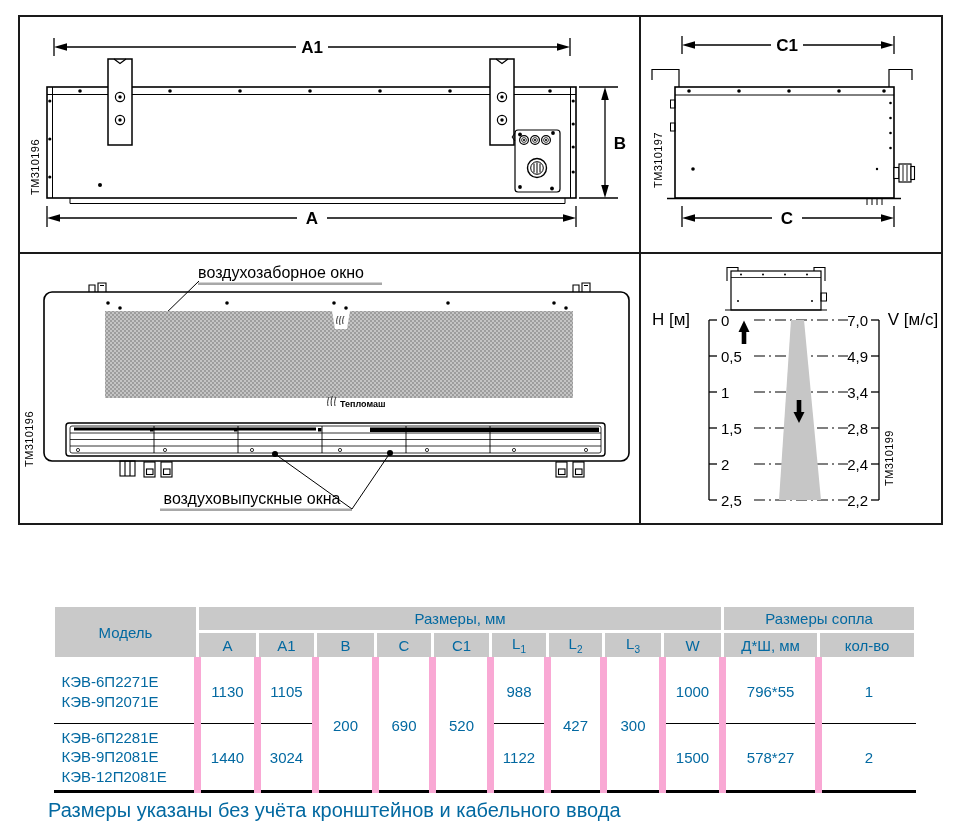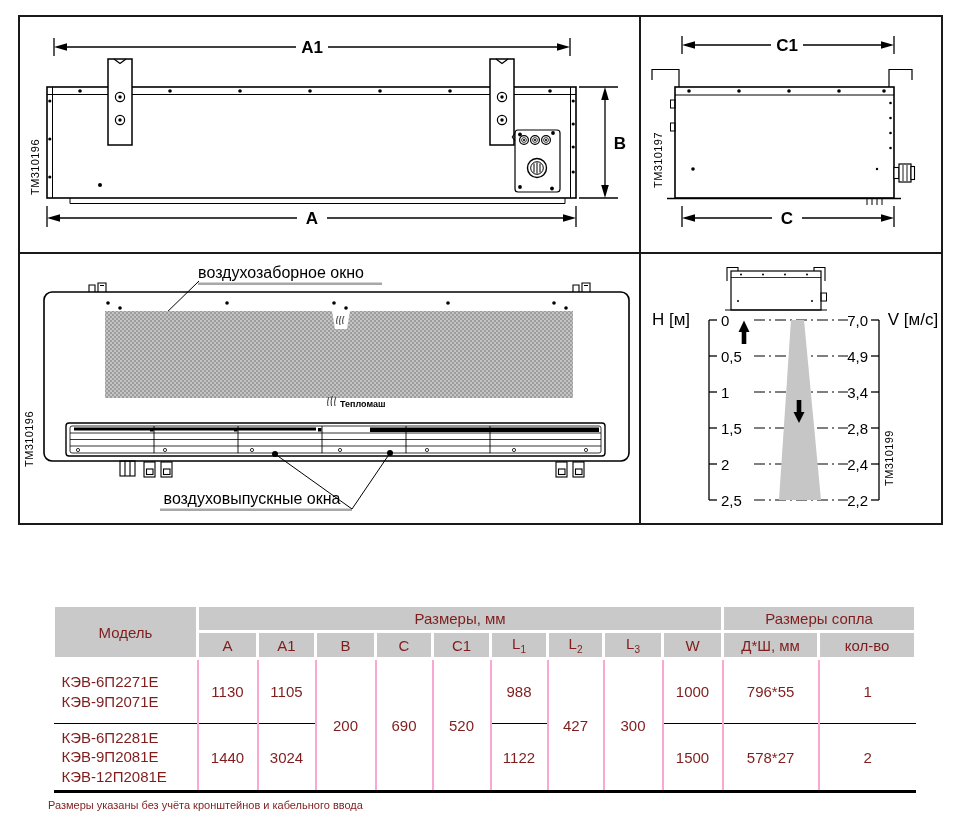--- a/index.html
+++ b/index.html
@@ -1,40 +1,40 @@
 <!DOCTYPE html>
 <html><head>
 <meta charset="utf-8">
 <style>
   html,body{margin:0;padding:0;background:#fff;}
   .page{position:relative;width:961px;height:834px;background:#fff;
-        font-family:"Liberation Sans",sans-serif;color:#7f1d1d;overflow:hidden;}
+        font-family:"Liberation Sans",sans-serif;color:#0369a1;overflow:hidden;}
   .figure{position:absolute;left:18px;top:15px;width:925px;height:510px;
           border:2px solid #1a1a1a;box-sizing:border-box;}
   .vdiv{position:absolute;left:619px;top:0;width:2px;height:100%;background:#1a1a1a;}
   .hdiv{position:absolute;left:0;top:235px;width:100%;height:2px;background:#1a1a1a;}
   .figure svg{position:absolute;}
   svg text{font-family:"Liberation Sans",sans-serif;fill:#000;}
   .dim{font-size:17px;font-weight:bold;text-anchor:middle;}
   .code{font-size:11px;letter-spacing:.4px;text-anchor:middle;}
   .lbl{font-size:16px;text-anchor:middle;}
   .tick{font-size:15px;}
   .axis{font-size:17px;text-anchor:middle;}
   .logotext{font-size:9px;font-weight:bold;}
 
   .spec-table{position:absolute;left:52px;top:604px;width:862px;
               border-collapse:collapse;table-layout:fixed;font-size:15px;}
   .spec-table th{background:#c9c9c9;font-weight:normal;border:3px solid #fff;padding:0;}
   .spec-table sub{font-size:10px;}
-  .spec-table td{border-left:2px solid #f9a8d4;text-align:center;padding:0;vertical-align:middle;}
+  .spec-table td{border-left:7px solid #f9a8d4;text-align:center;padding:0;vertical-align:middle;}
   .spec-table td.model{border-left:none;text-align:left;padding-left:8px;
                        white-space:pre-line;line-height:1.3;margin-left:22px;}
   .spec-table tr.r1 td.hdv{border-bottom:1px solid #000;}
   .spec-table td.bot{border-bottom:3px solid #000;}
-  .note{position:absolute;left:48px;top:799px;font-size:11px;}
+  .note{position:absolute;left:48px;top:799px;font-size:20px;}
 </style>
 </head>
 <body>
 
 <div class="page">
 
   <div class="figure">
     <div class="vdiv"></div>
     <div class="hdiv"></div>
 

